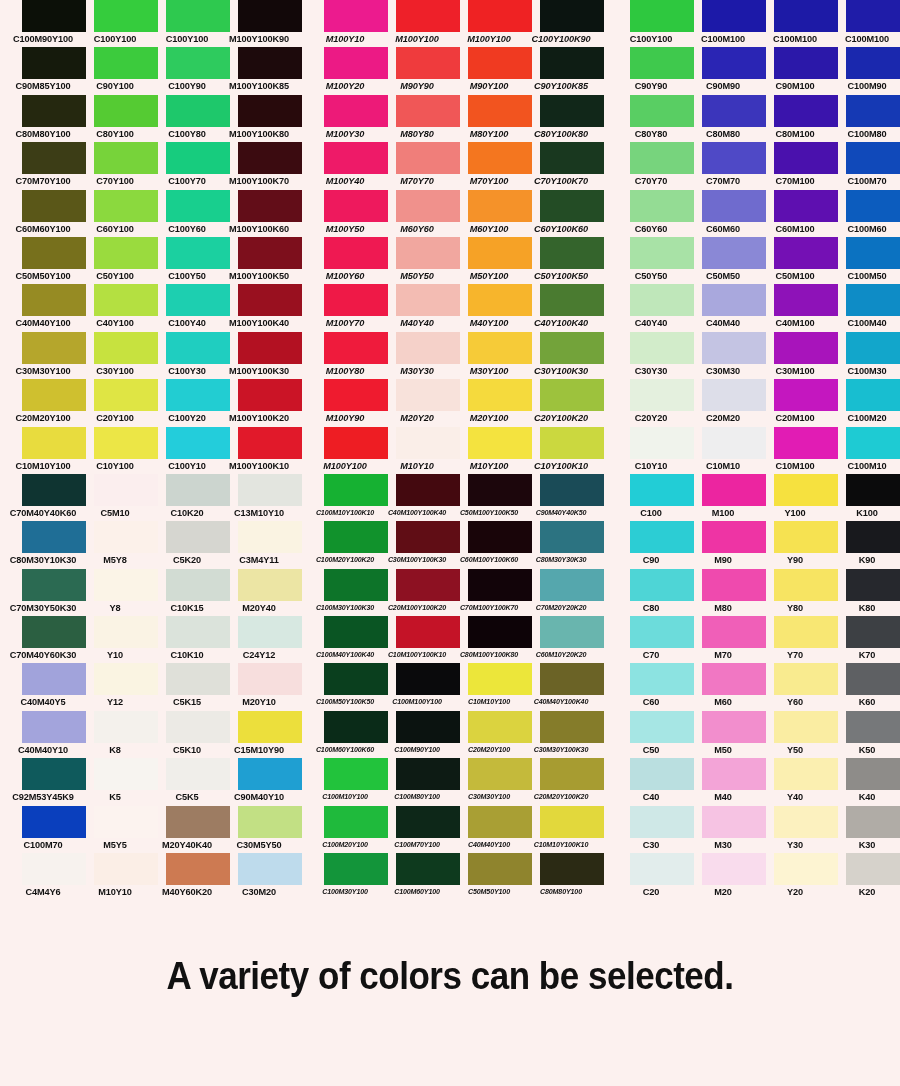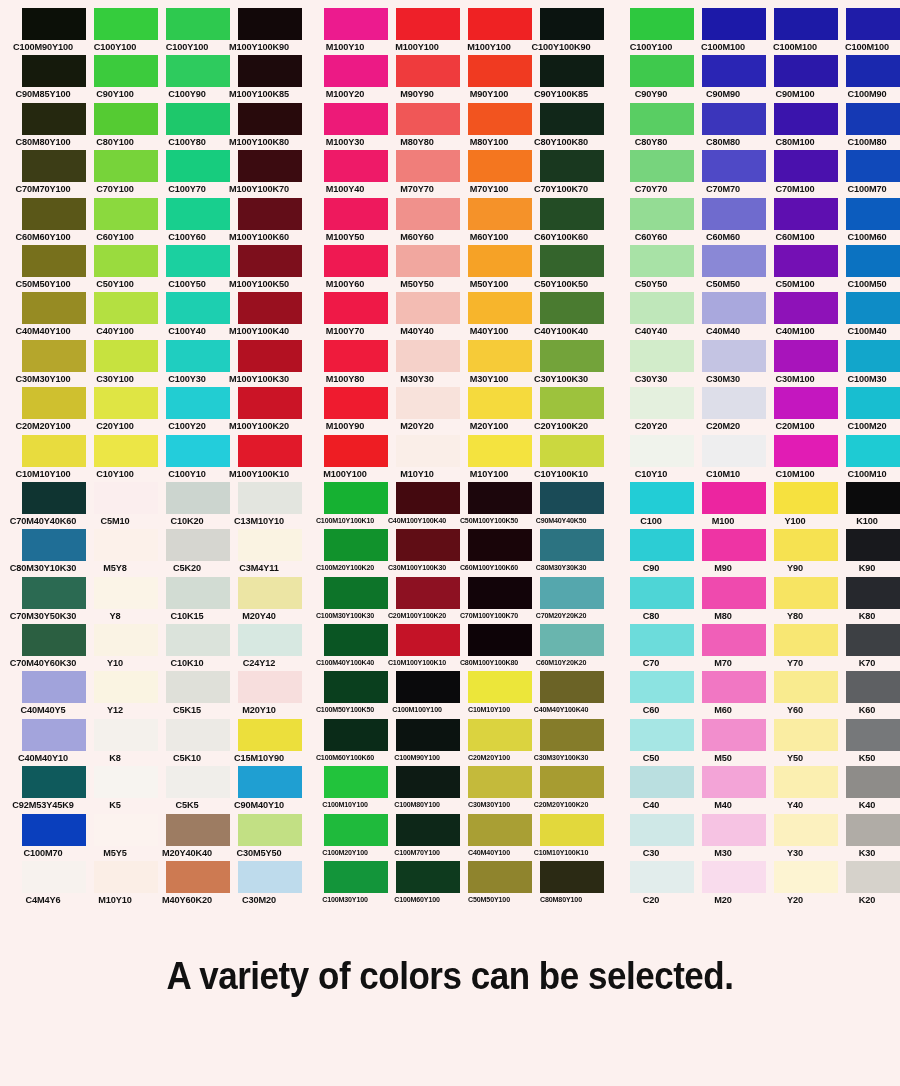--- a/index.html
+++ b/index.html
@@ -6,30 +6,30 @@
   html,body{margin:0;padding:0;}
   body{
     width:900px;height:1086px;
     background:#fcf1ef;
     font-family:"Liberation Sans","DejaVu Sans",sans-serif;
     overflow:hidden;
     position:relative;
   }
   #chart-area{
     position:absolute;
-    left:0;top:8px;width:828px;height:940px;
+    left:0;top:0;width:828px;height:940px;
   }
   .group{
     position:absolute;
     top:0;
     display:flex;
     flex-direction:row;
   }
   #group-1{left:18px;}
-  #group-2{left:320px;}
+  #group-2{left:320px;font-style:italic;}
   #group-3{left:626px;}
   .column{
     display:flex;
     flex-direction:column;
     width:72px;
   }
   .cell{
     height:47.4px;
     position:relative;
     display:flex;

